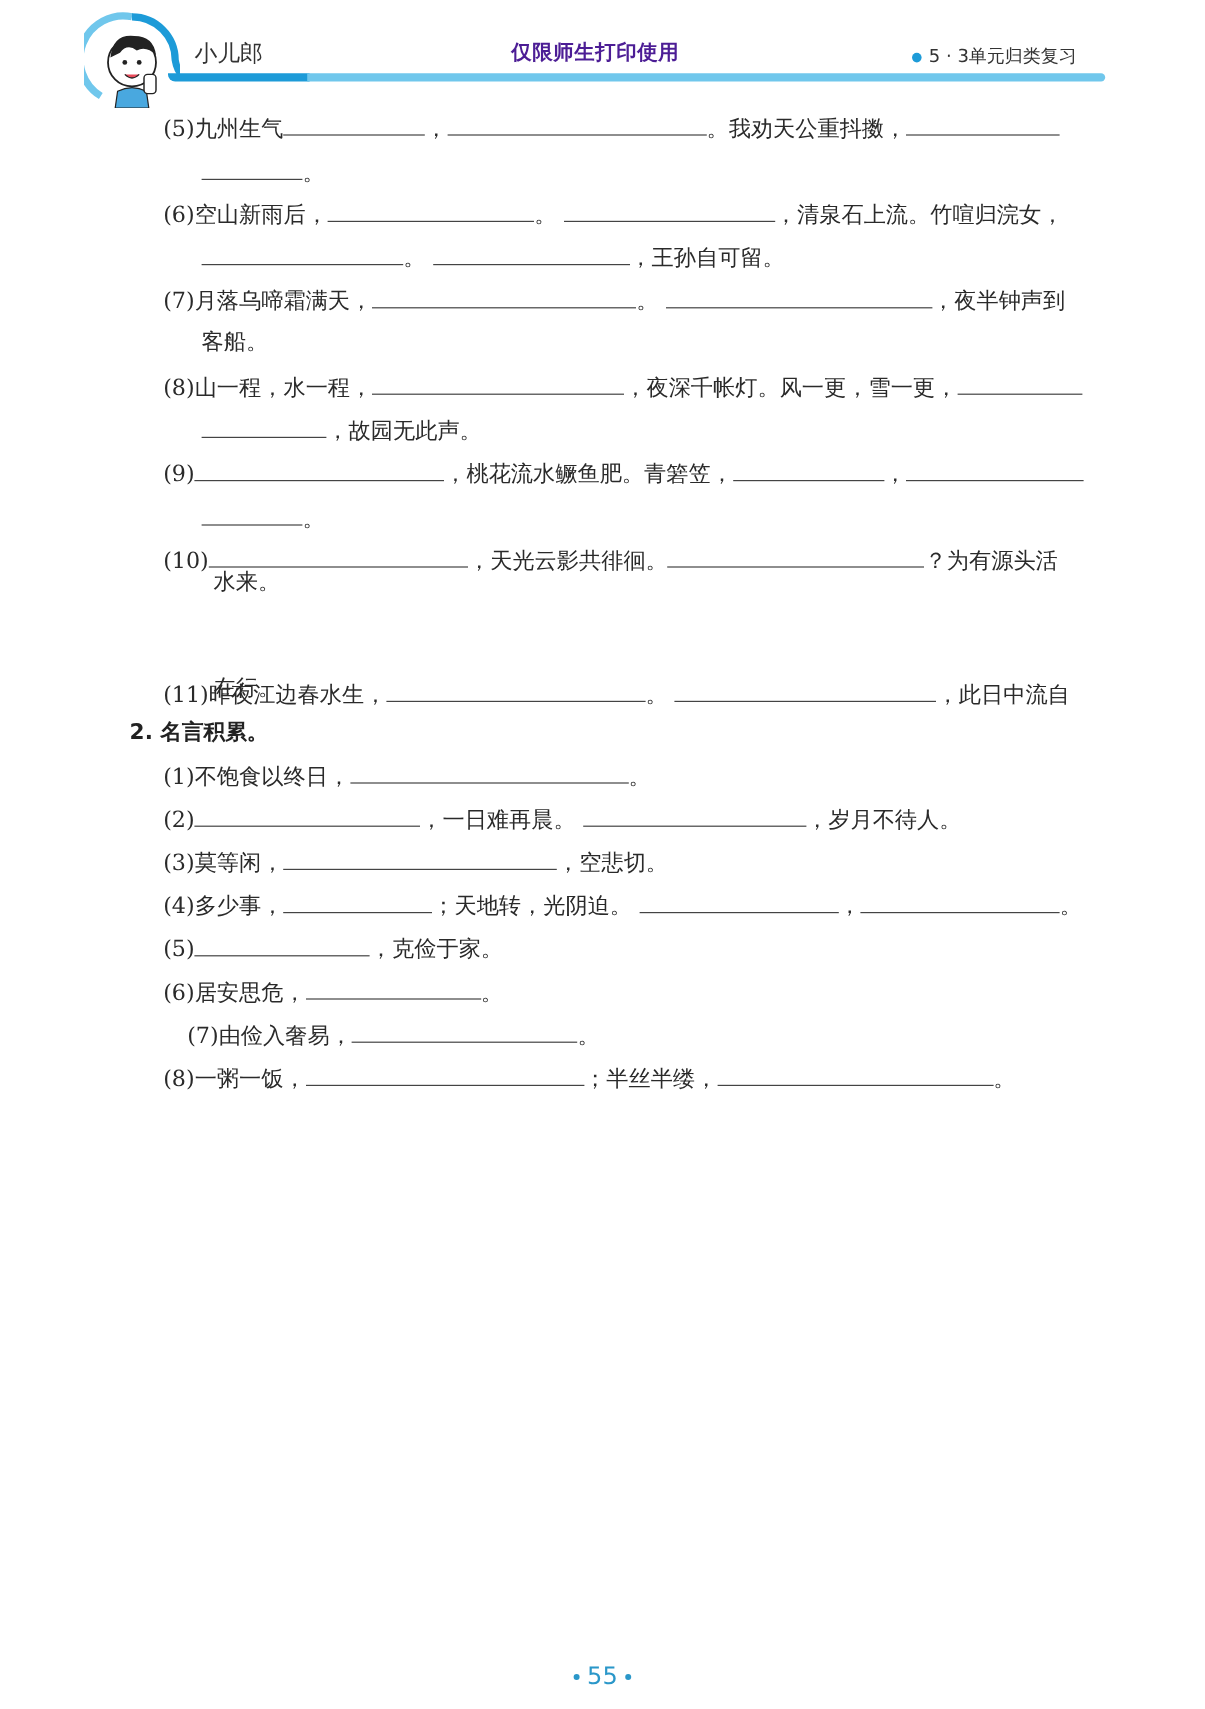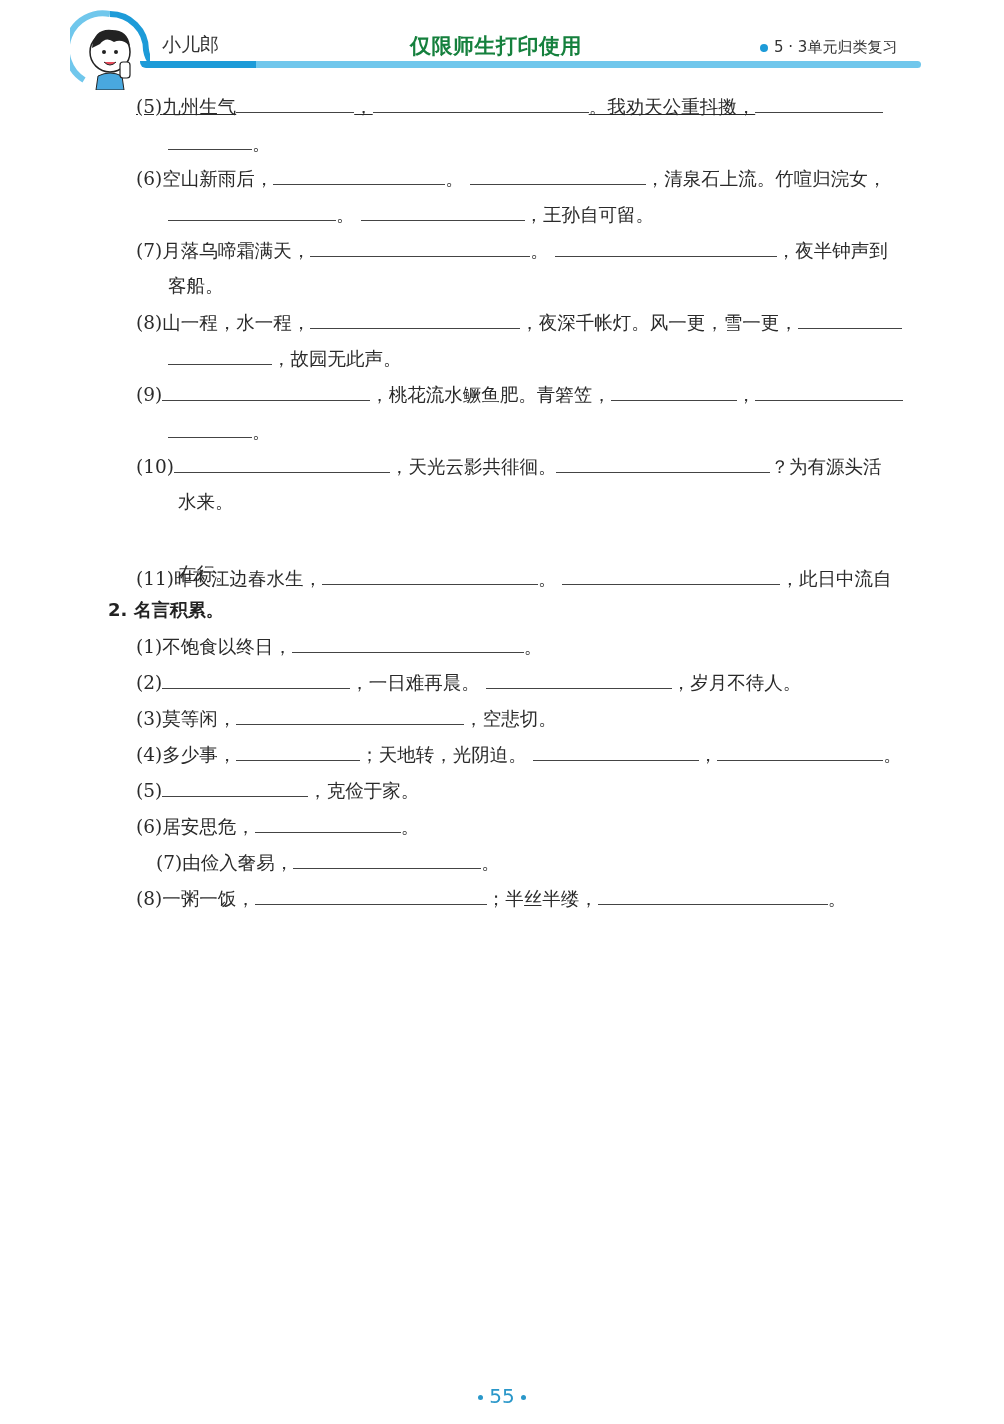--- a/index.html
+++ b/index.html
@@ -4,22 +4,22 @@
 <style>
   html, body { margin: 0; padding: 0; background: #ffffff; }
   body { width: 1004px; height: 1424px; position: relative; overflow: hidden;
          font-family: "DejaVu Serif", "Liberation Serif", serif; color: #2a2a2a; }
 
   
   .header { position: absolute; left: 0; top: 0; width: 1004px; height: 90px; }
   .mascot { position: absolute; left: 70px; top: 10px; width: 80px; height: 80px; }
   .brand { position: absolute; left: 162px; top: 32px; font-size: 19px;
            font-family: "DejaVu Sans", "Liberation Sans", sans-serif; color: #333; }
-  .restrict { position: absolute; left: 410px; top: 32px; font-size: 21px; font-weight: bold;
-              font-family: "DejaVu Sans", "Liberation Sans", sans-serif; color: #15803d; letter-spacing: 0.5px; }
+  .restrict { position: absolute; left: 426px; top: 32px; font-size: 17px; font-weight: bold;
+              font-family: "DejaVu Sans", "Liberation Sans", sans-serif; color: #4c1d95; letter-spacing: 0.5px; }
   .unit { position: absolute; left: 760px; top: 38px; font-size: 15px;
           font-family: "DejaVu Sans", "Liberation Sans", sans-serif; color: #333; }
   .unit .dot { display: inline-block; width: 8px; height: 8px; border-radius: 50%;
                background: #1d9bd8; margin-right: 6px; vertical-align: middle; }
   .header-bar-dark { position: absolute; left: 140px; top: 61px; width: 118px; height: 7px; background: #1d9bd8; border-radius: 0 0 0 6px; }
   .header-bar-light { position: absolute; left: 256px; top: 61px; width: 665px; height: 7px; background: #70c7ec; border-radius: 0 4px 4px 0; }
 
   
   .line { position: absolute; font-size: 18.5px; white-space: nowrap; line-height: 24px; }
   .blank { display: inline-block; border-bottom: 1px solid #444; height: 18px; vertical-align: baseline; }
@@ -46,21 +46,21 @@
     <path d="M26 80 L28 66 Q40 60 52 66 L54 80 Z" fill="#49a8df" stroke="#222" stroke-width="1"></path>
     <rect x="50" y="52" width="10" height="16" rx="3" fill="#fff" stroke="#222" stroke-width="1.2"></rect>
   </svg>
   <div class="brand">小儿郎</div>
   <div class="restrict">仅限师生打印使用</div>
   <div class="unit"><span class="dot"></span><span>5 · 3单元归类复习</span></div>
   <div class="header-bar-dark"></div>
   <div class="header-bar-light"></div>
 </div>
 
-<div class="line" style="left:136px;top:94px;text-decoration:underline;">
+<div class="line" style="left:136px;top:94px;">
   <span>(5)</span><span>九州生气</span><span class="blank" style="width:118px"></span><span>，</span><span class="blank" style="width:216px"></span><span>。我劝天公重抖擞，</span><span class="blank" style="width:128px"></span>
 </div>
 <div class="line" style="left:168px;top:131px;">
   <span class="blank" style="width:84px"></span><span>。</span>
 </div>
 
 <div class="line" style="left:136px;top:166px;">
   <span>(6)</span><span>空山新雨后，</span><span class="blank" style="width:172px"></span><span>。</span><span class="blank" style="width:176px;margin-left:6px"></span><span>，清泉石上流。竹喧归浣女，</span>
 </div>
 <div class="line" style="left:168px;top:202px;">
@@ -84,21 +84,21 @@
 <div class="line" style="left:136px;top:382px;">
   <span>(9)</span><span class="blank" style="width:208px"></span><span>，桃花流水鳜鱼肥。青箬笠，</span><span class="blank" style="width:126px"></span><span>，</span><span class="blank" style="width:148px"></span>
 </div>
 <div class="line" style="left:168px;top:419px;">
   <span class="blank" style="width:84px"></span><span>。</span>
 </div>
 
 <div class="line" style="left:136px;top:454px;">
   <span>(10)</span><span class="blank" style="width:216px"></span><span>，天光云影共徘徊。</span><span class="blank" style="width:214px"></span><span>？为有源头活</span>
 </div>
-<div class="line" style="left:178px;top:490px;text-align:center;">
+<div class="line" style="left:178px;top:474px;text-align:center;">
   <span>水来。</span>
 </div>
 
 <div class="line" style="left:136px;top:526px;margin-top:40px;">
   <span>(11)</span><span>昨夜江边春水生，</span><span class="blank" style="width:216px"></span><span>。</span><span class="blank" style="width:218px;margin-left:6px"></span><span>，此日中流自</span>
 </div>
 <div class="line" style="left:178px;top:562px;">
   <span>在行。</span>
 </div>
 

